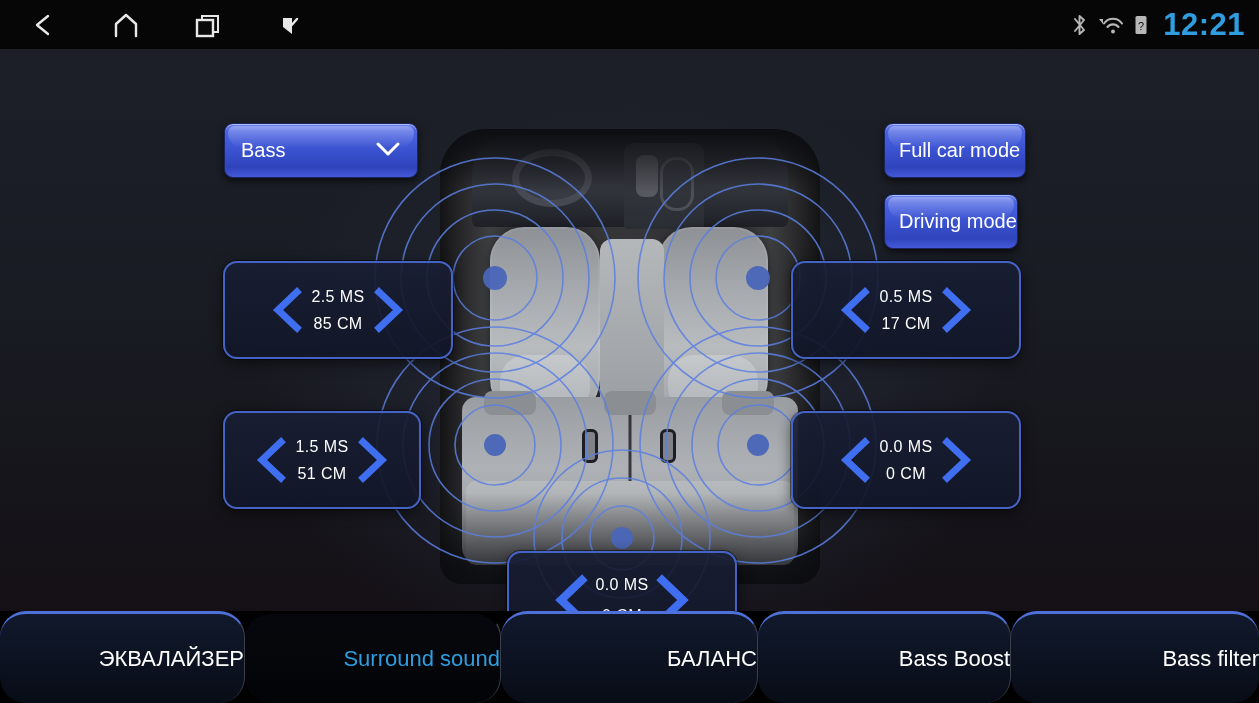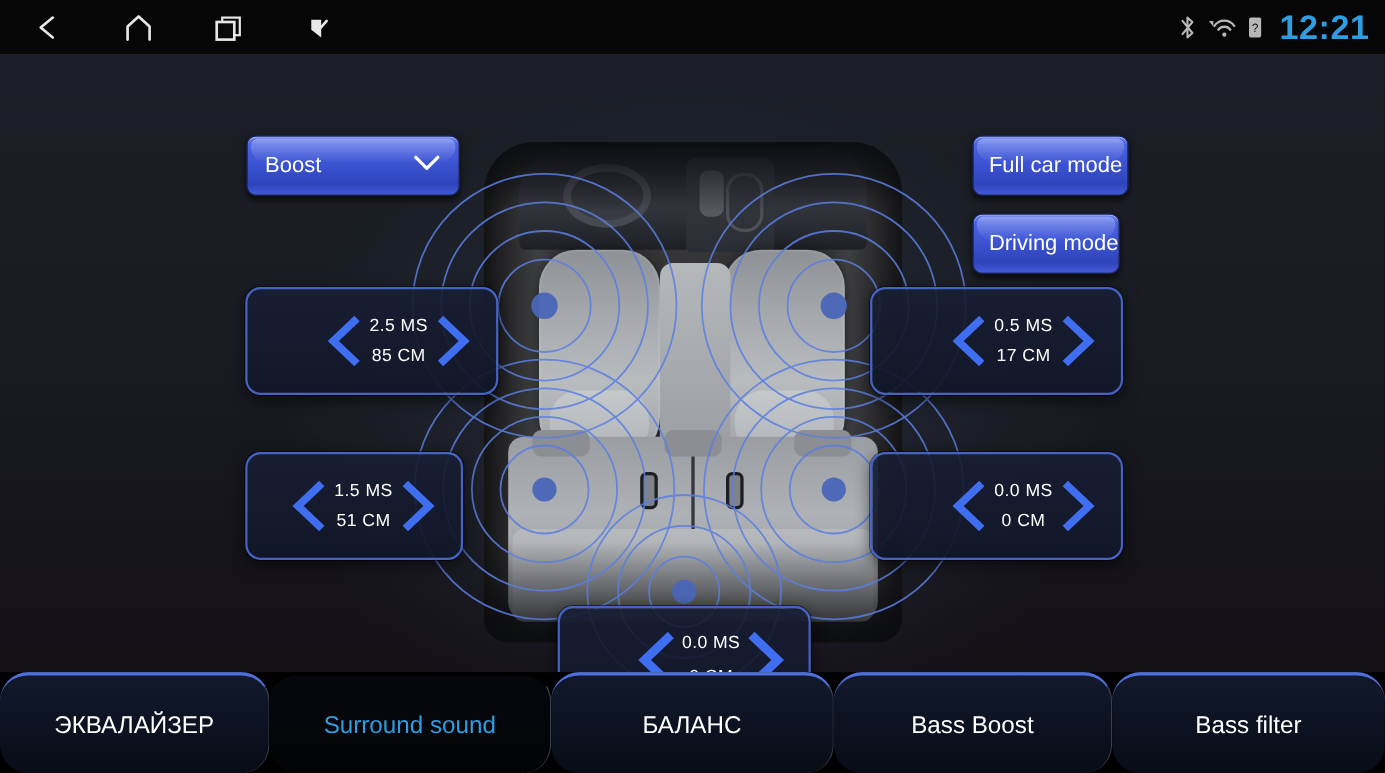--- a/index.html
+++ b/index.html
@@ -148,21 +148,21 @@
   #btn-driving { left: 884px; top: 145px; width: 134px; height: 55px; padding: 0 14px; }
   .glossy-btn span.label { position: relative; z-index: 2; white-space: nowrap; }
 
   
   .panel {
     position: absolute;
     border: 2px solid #4463c4;
     border-radius: 14px;
     background: linear-gradient(180deg, rgba(24,30,52,.92), rgba(17,22,40,.94));
     box-shadow: 0 0 0 1px rgba(0,0,0,.5), 0 4px 14px rgba(0,0,0,.55);
-    display: flex; align-items: center; justify-content: flex-end;
+    display: flex; align-items: center; justify-content: center;
     padding: 0 16px;
   }
   .panel .arrow { width: 46px; height: 52px; display:flex; align-items:center; justify-content:center; }
   .panel .vals {
     display: flex; flex-direction: column; align-items: center; gap: 9px;
     color: #fff; font-size: 16px; letter-spacing: .4px;
   }
   #panel-fl { left: 223px; top: 212px; width: 230px; height: 98px; }
   #panel-fr { left: 791px; top: 212px; width: 230px; height: 98px; }
   #panel-rl { left: 223px; top: 362px; width: 198px; height: 98px; }
@@ -170,21 +170,21 @@
   #panel-sub { left: 507px; top: 502px; width: 230px; height: 98px; }
   #panel-sub .vals { gap: 13px; }
 
   
   .tabbar {
     position: absolute; left: 0; top: 611px; width: 1259px; height: 92px;
     display: flex;
   }
   .tab {
     position: relative;
-    display: flex; align-items: center; justify-content: center;
+    display: flex; align-items: center; justify-content: flex-end;
     color: #fff; font-size: 22px; white-space: nowrap;
     background: linear-gradient(180deg,#11192c 0%, #0d1424 40%, #080c16 100%);
     border-top: 3px solid #4e70d8;
     border-right: 1px solid #3a3f4a;
     border-radius: 26px;
   }
   .tab:last-child { border-right: none; }
   .tab.active {
     background: linear-gradient(180deg,#05070c 0%, #04060a 60%, #020306 100%);
     border-top: 3px solid #000;
@@ -302,21 +302,21 @@
       <g fill="#4a66b8" opacity=".95">
         <circle cx="495" cy="229" r="12"></circle>
         <circle cx="758" cy="229" r="12"></circle>
         <circle cx="495" cy="396" r="11"></circle>
         <circle cx="758" cy="396" r="11"></circle>
         <circle cx="622" cy="489" r="11"></circle>
       </g>
     </svg>
 
     <div class="glossy-btn" id="mode-select">
-      <span class="label">Boost</span>
+      <span class="label">Bass</span>
       <span class="label">
         <svg width="26" height="16" viewBox="0 0 26 16">
             <polyline points="3,3 13,13 23,3" fill="none" stroke="#fff" stroke-width="3" stroke-linecap="round" stroke-linejoin="round"></polyline>
           </svg>
       </span>
     </div>
 
     <div class="glossy-btn" id="btn-fullcar">
       <span class="label">Full car mode</span>
     </div>

